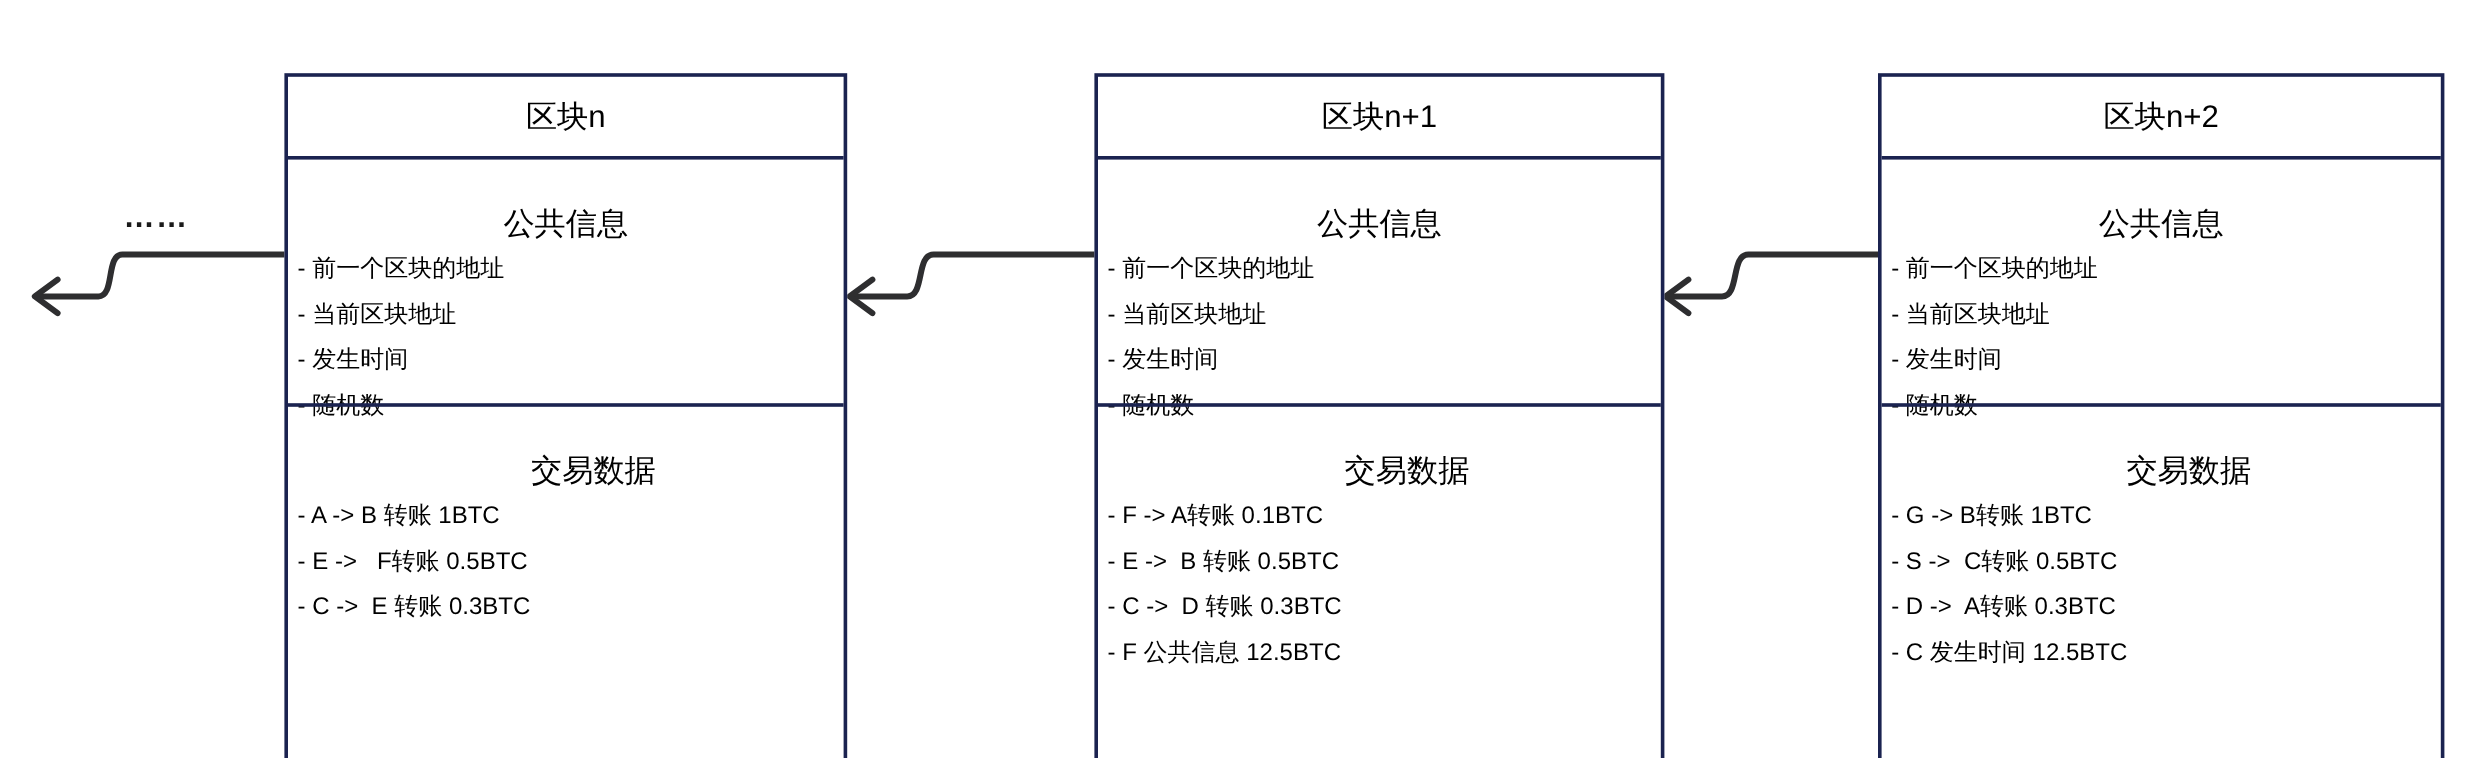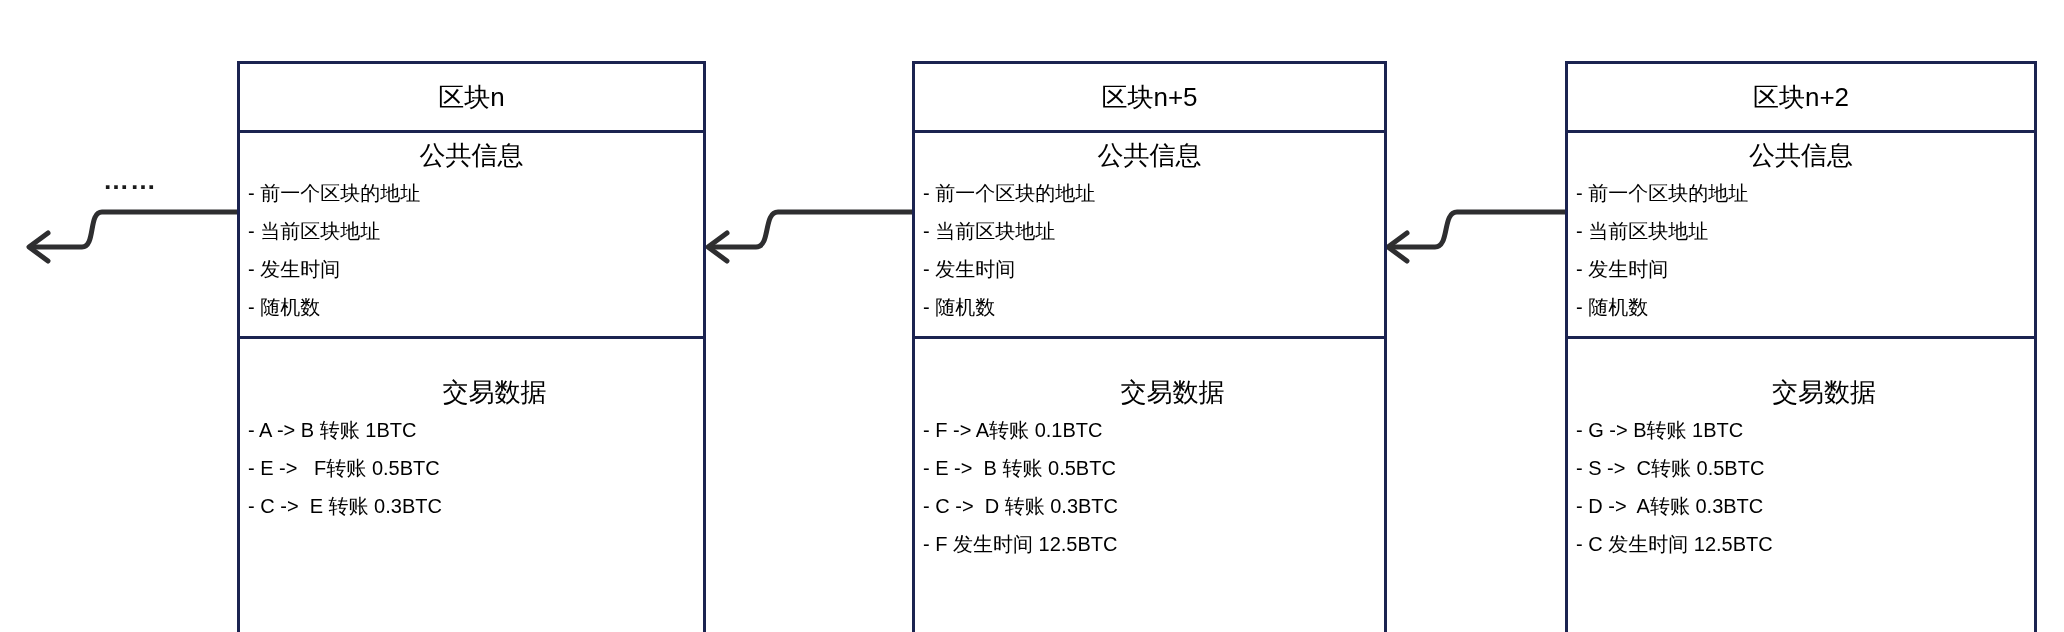--- a/index.html
+++ b/index.html
@@ -69,21 +69,21 @@
   }
   .section-tx {
     flex: 1 1 auto;
   }
   .section-heading {
     text-align: center;
     font-size: 26px;
     line-height: 38px;
     white-space: pre;
   }
-  .section-public .section-heading { margin-top: 3px; }
+  .section-public .section-heading { margin-top: 34px; }
   .section-tx .section-heading { margin-top: 34px; margin-left: 46px; }
   .item {
     font-size: 20px;
     line-height: 38px;
     padding-left: 8px;
     white-space: pre;
   }
 </style>
 </head>
 <body>
@@ -117,34 +117,34 @@
     </div>
     <div class="section section-tx">
       <div class="section-heading">交易数据</div>
       <div class="item">- A -&gt; B 转账 1BTC</div>
       <div class="item">- E -&gt;   F转账 0.5BTC</div>
       <div class="item">- C -&gt;  E 转账 0.3BTC</div>
     </div>
   </div>
 
   <div class="block block-2">
-    <div class="block-title">区块n+5</div>
+    <div class="block-title">区块n+1</div>
     <div class="section section-public">
       <div class="section-heading">公共信息</div>
       <div class="item">- 前一个区块的地址</div>
       <div class="item">- 当前区块地址</div>
       <div class="item">- 发生时间</div>
       <div class="item">- 随机数</div>
     </div>
     <div class="section section-tx">
       <div class="section-heading">交易数据</div>
       <div class="item">- F -&gt; A转账 0.1BTC</div>
       <div class="item">- E -&gt;  B 转账 0.5BTC</div>
       <div class="item">- C -&gt;  D 转账 0.3BTC</div>
-      <div class="item">- F 发生时间 12.5BTC</div>
+      <div class="item">- F 公共信息 12.5BTC</div>
     </div>
   </div>
 
   <div class="block block-3">
     <div class="block-title">区块n+2</div>
     <div class="section section-public">
       <div class="section-heading">公共信息</div>
       <div class="item">- 前一个区块的地址</div>
       <div class="item">- 当前区块地址</div>
       <div class="item">- 发生时间</div>

